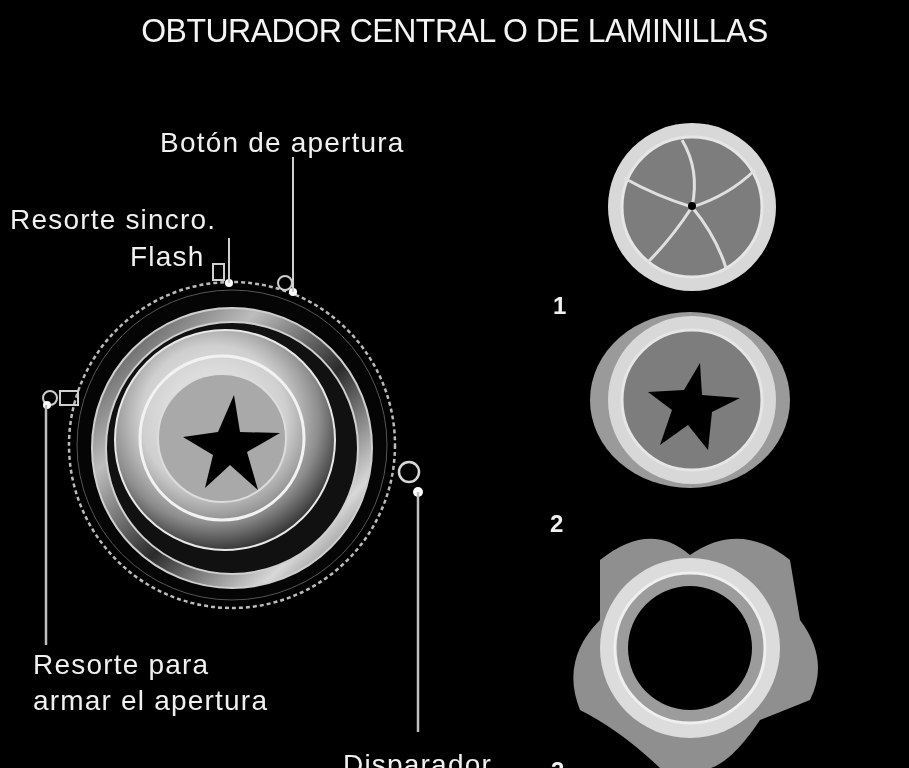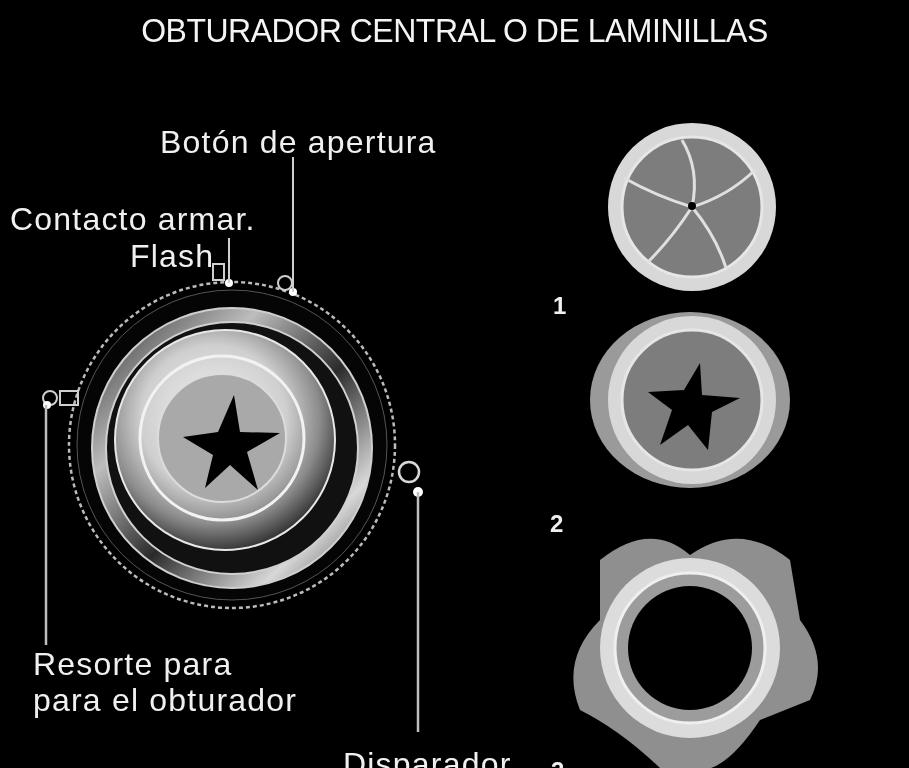--- a/index.html
+++ b/index.html
@@ -1,21 +1,21 @@
 <!DOCTYPE html>
 <html><head>
 <meta charset="utf-8">
 <style>
   html, body { margin: 0; padding: 0; background: #000; }
   body { width: 909px; height: 768px; overflow: hidden; position: relative;
          font-family: "Liberation Sans", sans-serif; color: #f2f2f2; }
   .title { position: absolute; left: 0; top: 12px; width: 909px; text-align: center;
            font-size: 33px; font-weight: normal; letter-spacing: -0.5px; color: #f4f4f4;
            transform: scaleX(0.97); }
-  .label { position: absolute; font-size: 32px; line-height: 33px; color: #f0f0f0;
+  .label { position: absolute; font-size: 28px; line-height: 33px; color: #f0f0f0;
            letter-spacing: 1.2px; white-space: nowrap; }
   .num { position: absolute; font-size: 24px; font-weight: bold; color: #f0f0f0; }
   svg.diagram { position: absolute; left: 0; top: 0; }
 </style>
 </head>
 <body>
 
 <div class="title">OBTURADOR CENTRAL O DE LAMINILLAS</div>
 
 <svg class="diagram" width="909" height="768" viewBox="0 0 909 768">
@@ -86,21 +86,21 @@
 
   <g>
     <path d="M600 560 Q650 520 690 555 Q740 520 790 560 L800 620 Q830 660 810 700 L760 720 Q720 780 690 768 L660 768 Q620 730 580 710 Q560 660 600 620 Z" fill="#8f8f8f"></path>
     <circle cx="690" cy="648" r="90" fill="#dcdcdc"></circle>
     <circle cx="690" cy="648" r="75" fill="#9c9c9c" stroke="#efefef" stroke-width="3"></circle>
     <circle cx="690" cy="648" r="62" fill="#000"></circle>
   </g>
 </svg>
 
 <div class="label" style="left:160px; top:126px;">Botón de apertura</div>
-<div class="label" style="left:10px; top:203px;">Contacto armar.</div>
+<div class="label" style="left:10px; top:203px;">Resorte sincro.</div>
 <div class="label" style="left:95px; top:240px;margin-left:35px;">Flash</div>
 <div class="label" style="left:33px; top:648px;text-align:center;">Resorte para</div>
-<div class="label" style="left:33px; top:684px;">para el obturador</div>
+<div class="label" style="left:33px; top:684px;">armar el apertura</div>
 <div class="label" style="left:343px; top:719px;margin-top:29px;">Disparador</div>
 
 <div class="num" style="left:553px; top:292px;">1</div>
 <div class="num" style="left:550px; top:510px;">2</div>
 <div class="num" style="left:551px; top:757px;">3</div>
 
 </body></html>

